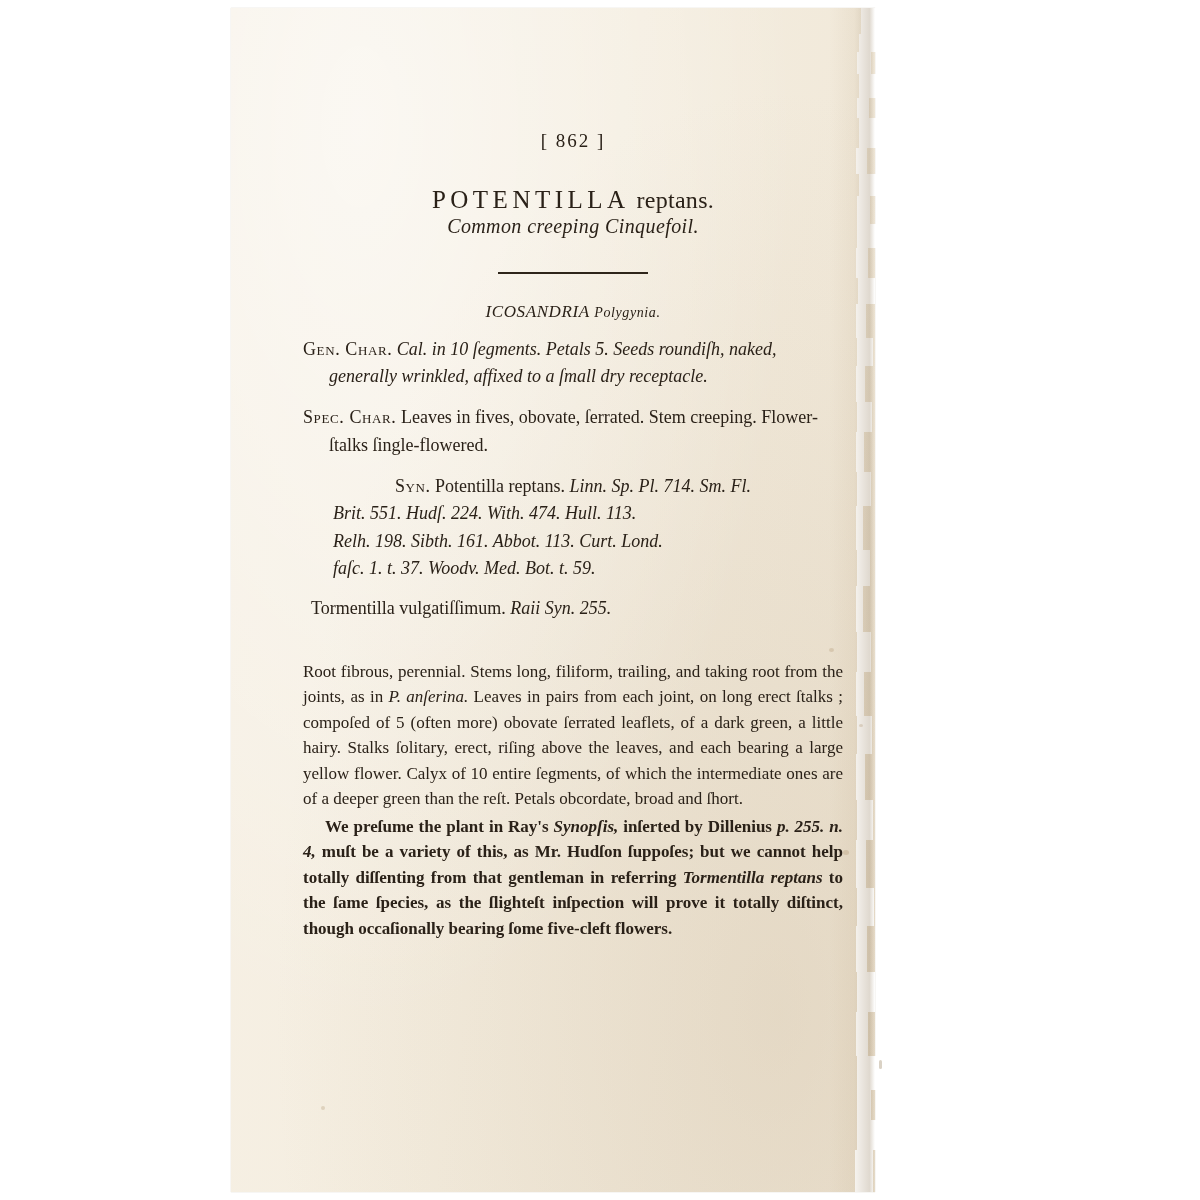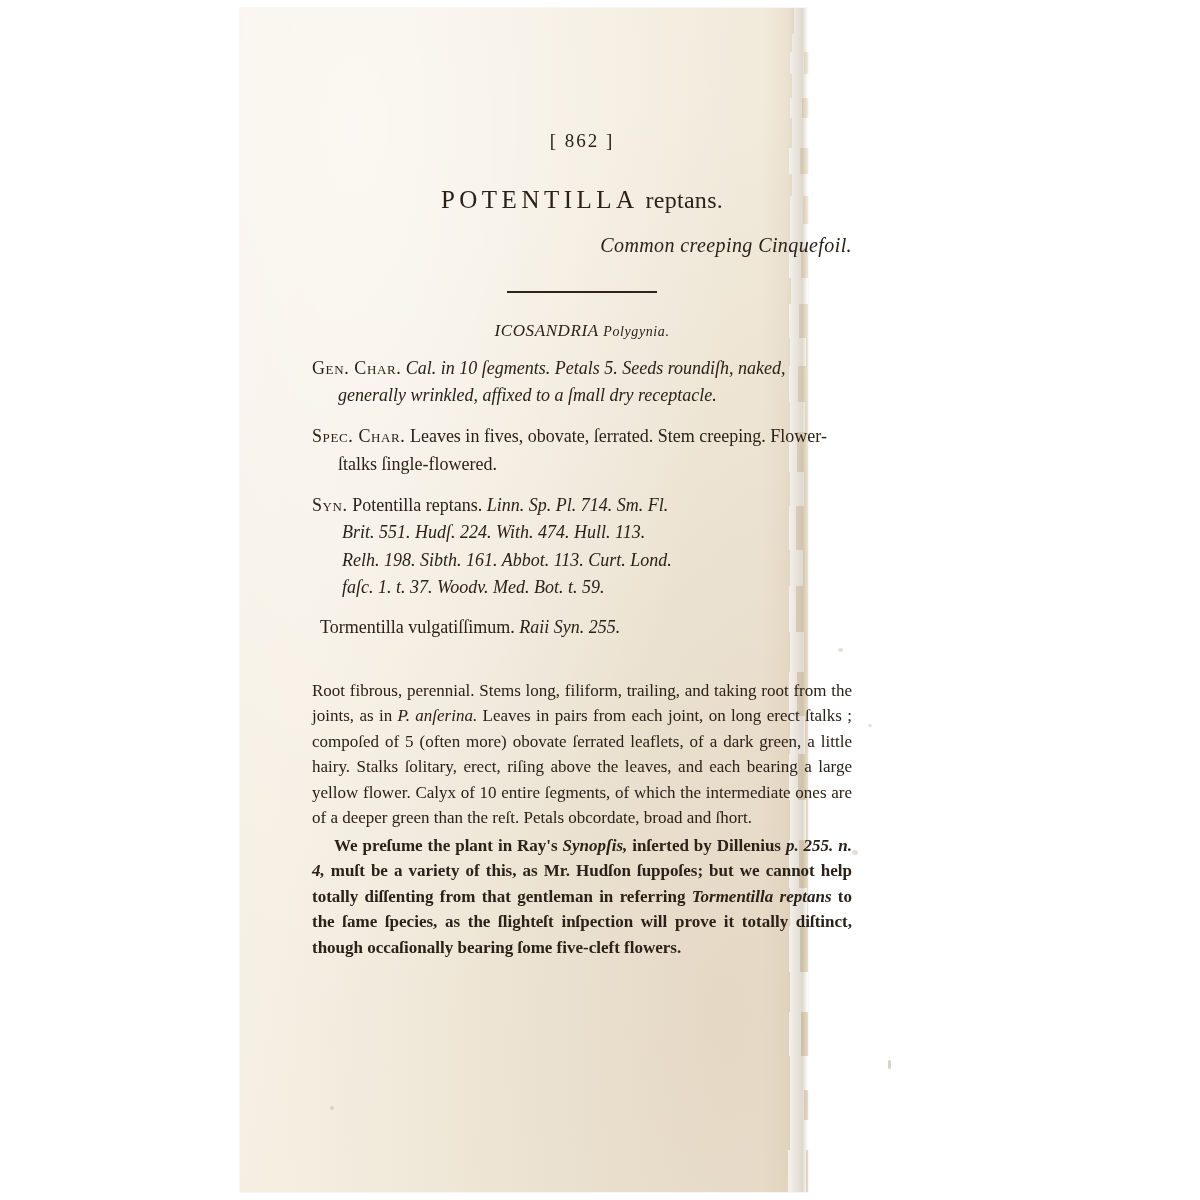--- a/index.html
+++ b/index.html
@@ -12,23 +12,23 @@
   }
   #stage {
     position: relative;
     width: 1200px;
     height: 1200px;
     background: #ffffff;
   }
   
   #page {
     position: absolute;
-    left: 240px;
+    left: 231px;
     top: 8px;
-    width: 568px;
+    width: 644px;
     height: 1184px;
     background: #f6f0e4;
     background-image:
       radial-gradient(ellipse at 20% 10%, rgba(255,255,255,0.55), rgba(255,255,255,0) 60%),
       radial-gradient(ellipse at 85% 85%, rgba(206,188,160,0.35), rgba(255,255,255,0) 65%),
       linear-gradient(100deg, #f7f1e6 0%, #f4eddf 48%, #efe6d6 100%);
     box-shadow: 0 0 1px rgba(120,105,80,0.35);
   }
   
   .tear {
@@ -78,22 +78,22 @@
     letter-spacing: 0.5px;
   }
   h1.species .genus {
     letter-spacing: 4.5px;
   }
   h1.species .epithet {
     font-size: 24px;
     letter-spacing: 0.3px;
   }
   .common {
-    margin-top: 20px;
-    text-align: right;
+    margin-top: 1px;
+    text-align: center;
     font-style: italic;
     font-size: 20px;
     letter-spacing: 0.4px;
   }
   .rule {
     width: 150px;
     height: 1.6px;
     background: #2e251a;
     margin: 34px auto 0 auto;
   }
@@ -118,21 +118,21 @@
     font-variant: small-caps;
     letter-spacing: 0.6px;
   }
   .it { font-style: italic; }
 
   .syn-block {
     margin-top: 14px;
     font-size: 18px;
     line-height: 1.52;
   }
-  .syn-line-1 { padding-left: 0; }
+  .syn-line-1 { padding-left: 0; text-align: center; }
   .syn-ind { padding-left: 30px; }
   .syn-last { margin-top: 13px; padding-left: 8px; }
 
   .body {
     margin-top: 36px;
     font-size: 17px;
     line-height: 1.50;
     text-align: justify;
   }
   .body p { margin: 0; }

